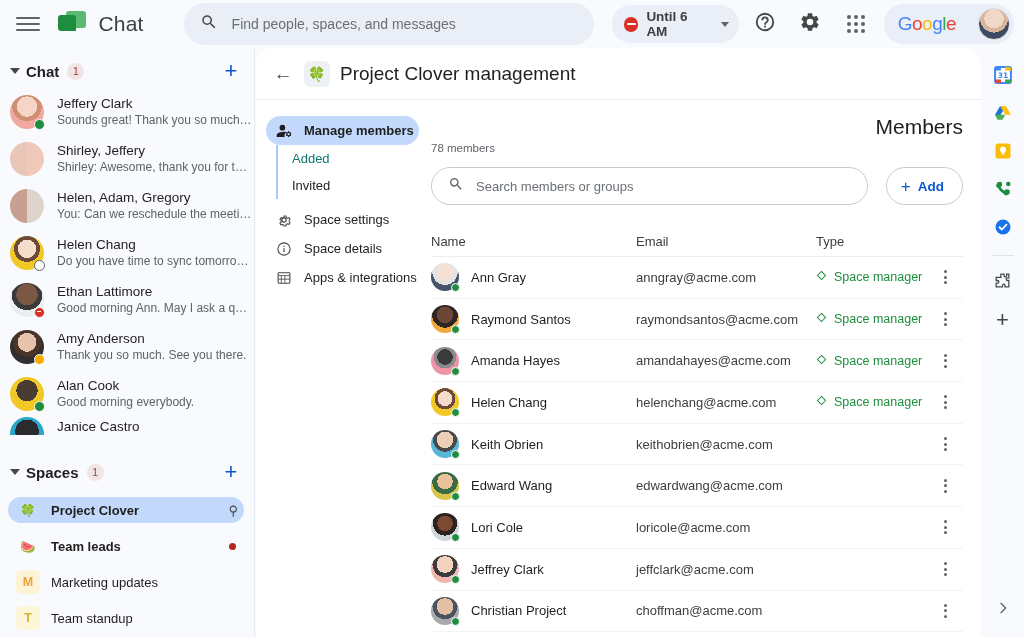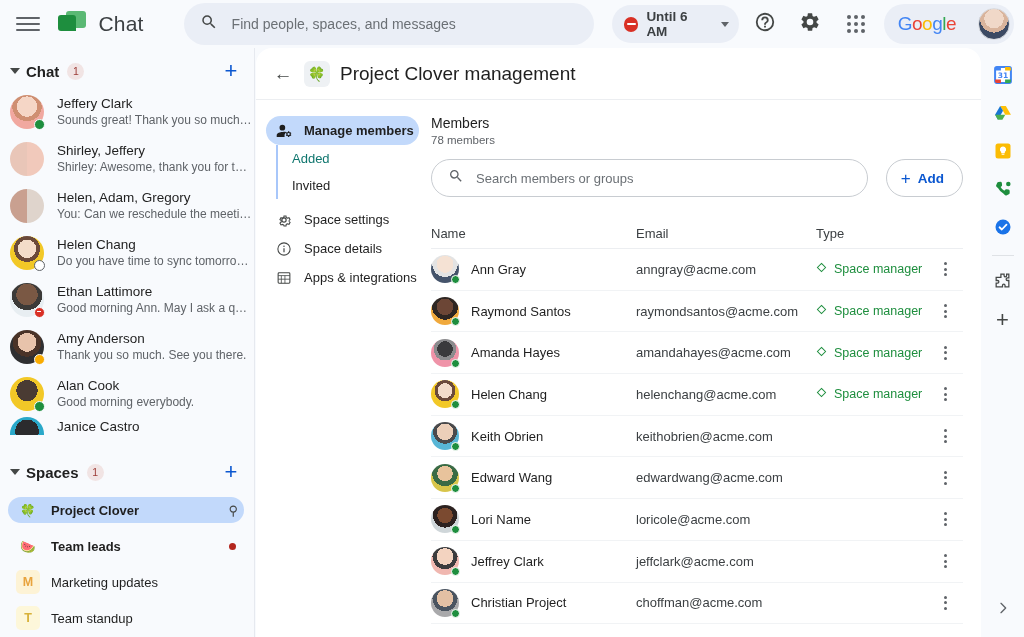--- a/index.html
+++ b/index.html
@@ -207,21 +207,21 @@
   .subnav-item .sni { width: 17px; margin-right: 11px; flex: 0 0 auto; display: flex; align-items: center; }
   .sub-sub { margin-left: 20px; border-left: 2px solid #a8c7fa; padding-left: 0; }
   .sub-sub-item {
     display: flex; align-items: center; height: 27px;
     padding-left: 14px; font-size: 13px; color: #1f1f1f; cursor: pointer;
   }
   .sub-sub-item.sel { color: #0f766e; }
   .subnav-gap { height: 6px; }
 
   .content { flex: 1 1 auto; padding: 15px 18px 0 0; overflow: hidden; }
-  .members-title { font-size: 14px; color: #1f1f1f; }
+  .members-title { font-size: 21px; color: #1f1f1f; text-align: right; }
   .members-count { font-size: 11.5px; color: #5f6368; margin-top: 3px; }
   .toolbar { display: flex; align-items: center; margin-top: 13px; gap: 18px; }
   .member-search {
     flex: 1 1 auto; height: 38px; border: 1px solid #c8ccd1; border-radius: 19px;
     display: flex; align-items: center; padding: 0 16px; cursor: text;
   }
   .member-search .mag { margin-right: 12px; flex: 0 0 auto; }
   .member-search input {
     border: 0; outline: none; background: transparent; width: 100%;
     font-family: "Liberation Sans", sans-serif; font-size: 13px; color: #3c4043;
@@ -694,21 +694,21 @@
               <i></i>
             </div>
         </div>
 
         <div class="mrow">
           <div class="c-name">
             <div class="m-av-wrap">
               <div class="m-av" style="background:radial-gradient(circle at 50% 37%,#7b4a30 0 34%,#2c2220 34% 54%,#cfd6d9 54% 100%)"></div>
               <span class="m-badge"></span>
             </div>
-            <span class="m-name">Lori Name</span>
+            <span class="m-name">Lori Cole</span>
           </div>
           <div class="c-email m-email">loricole@acme.com</div>
           <div class="c-type m-type">
             <span></span>
           </div>
           <div class="kebab">
               <i></i>
               <i></i>
               <i></i>
             </div>

